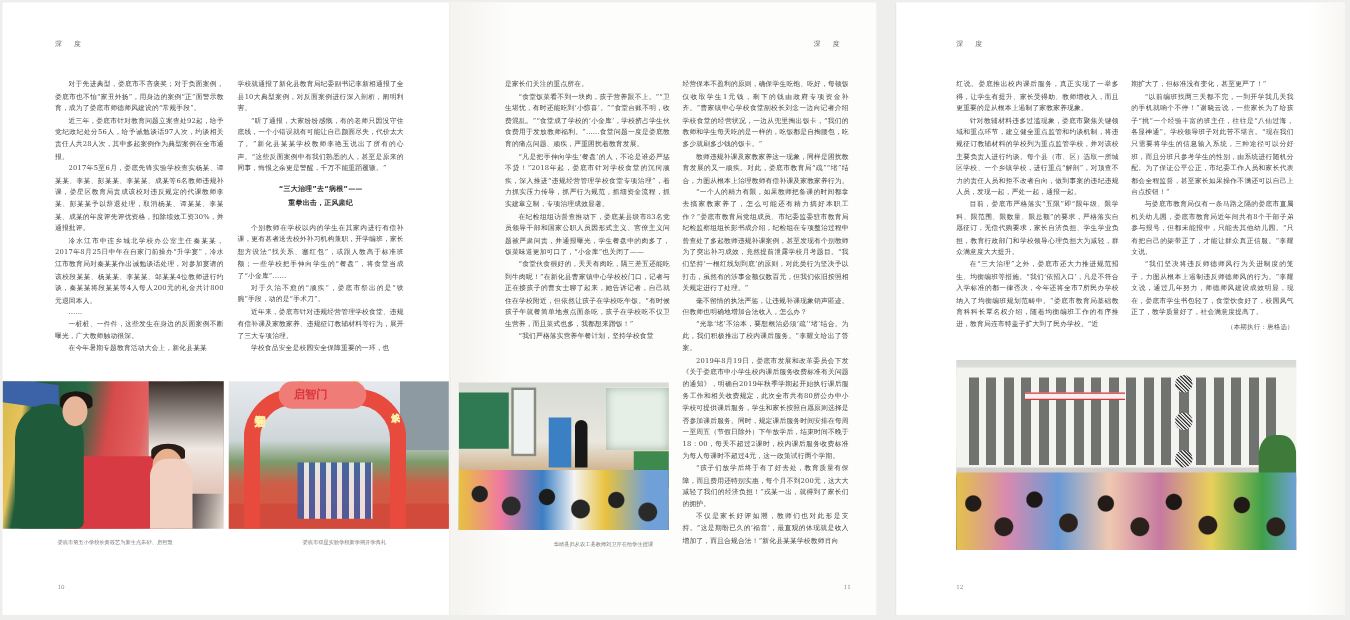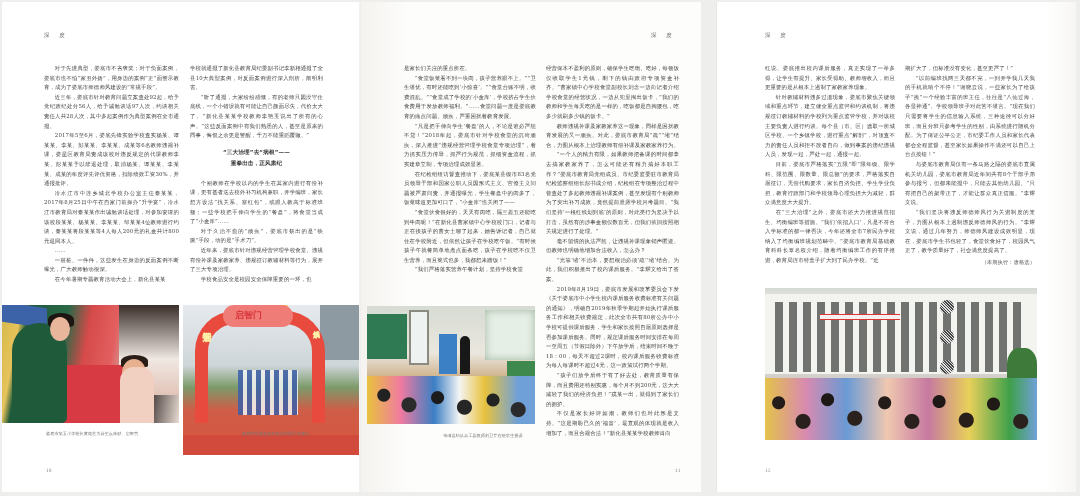--- a/index.html
+++ b/index.html
@@ -127,21 +127,21 @@
       <div class="table"></div>
       <div class="teacher"></div>
       <div class="hair"></div>
       <div class="face"></div>
       <div class="childhair"></div>
       <div class="childhead"></div>
       <div class="child"></div>
     </div>
     <div class="caption" style="left:44px; top:429px;">娄底市第五小学校长黄筱艺为新生点朱砂、启智慧</div>
 
-    <div class="photo ph2" style="left:181px; top:303px; width:177px; height:150px;">
+    <div class="photo ph2" style="left:181px; top:303px; width:177px; height:118px;">
       <div class="bldg"></div>
       <div class="track"></div>
       <div class="kids"></div>
       <div class="arch"></div>
       <div class="rainbow"></div>
       <div class="archtop"></div>
       <div class="archtext" style="left:17px;">开学启智</div>
       <div class="archtext" style="left:128px; font-size:7px;">快乐成长</div>
       <div style="position:absolute; left:52px; top:4px; font-family:'DejaVu Sans',sans-serif; font-weight:bold; font-size:9px; color:#d8343a;">启智门</div>
     </div>

